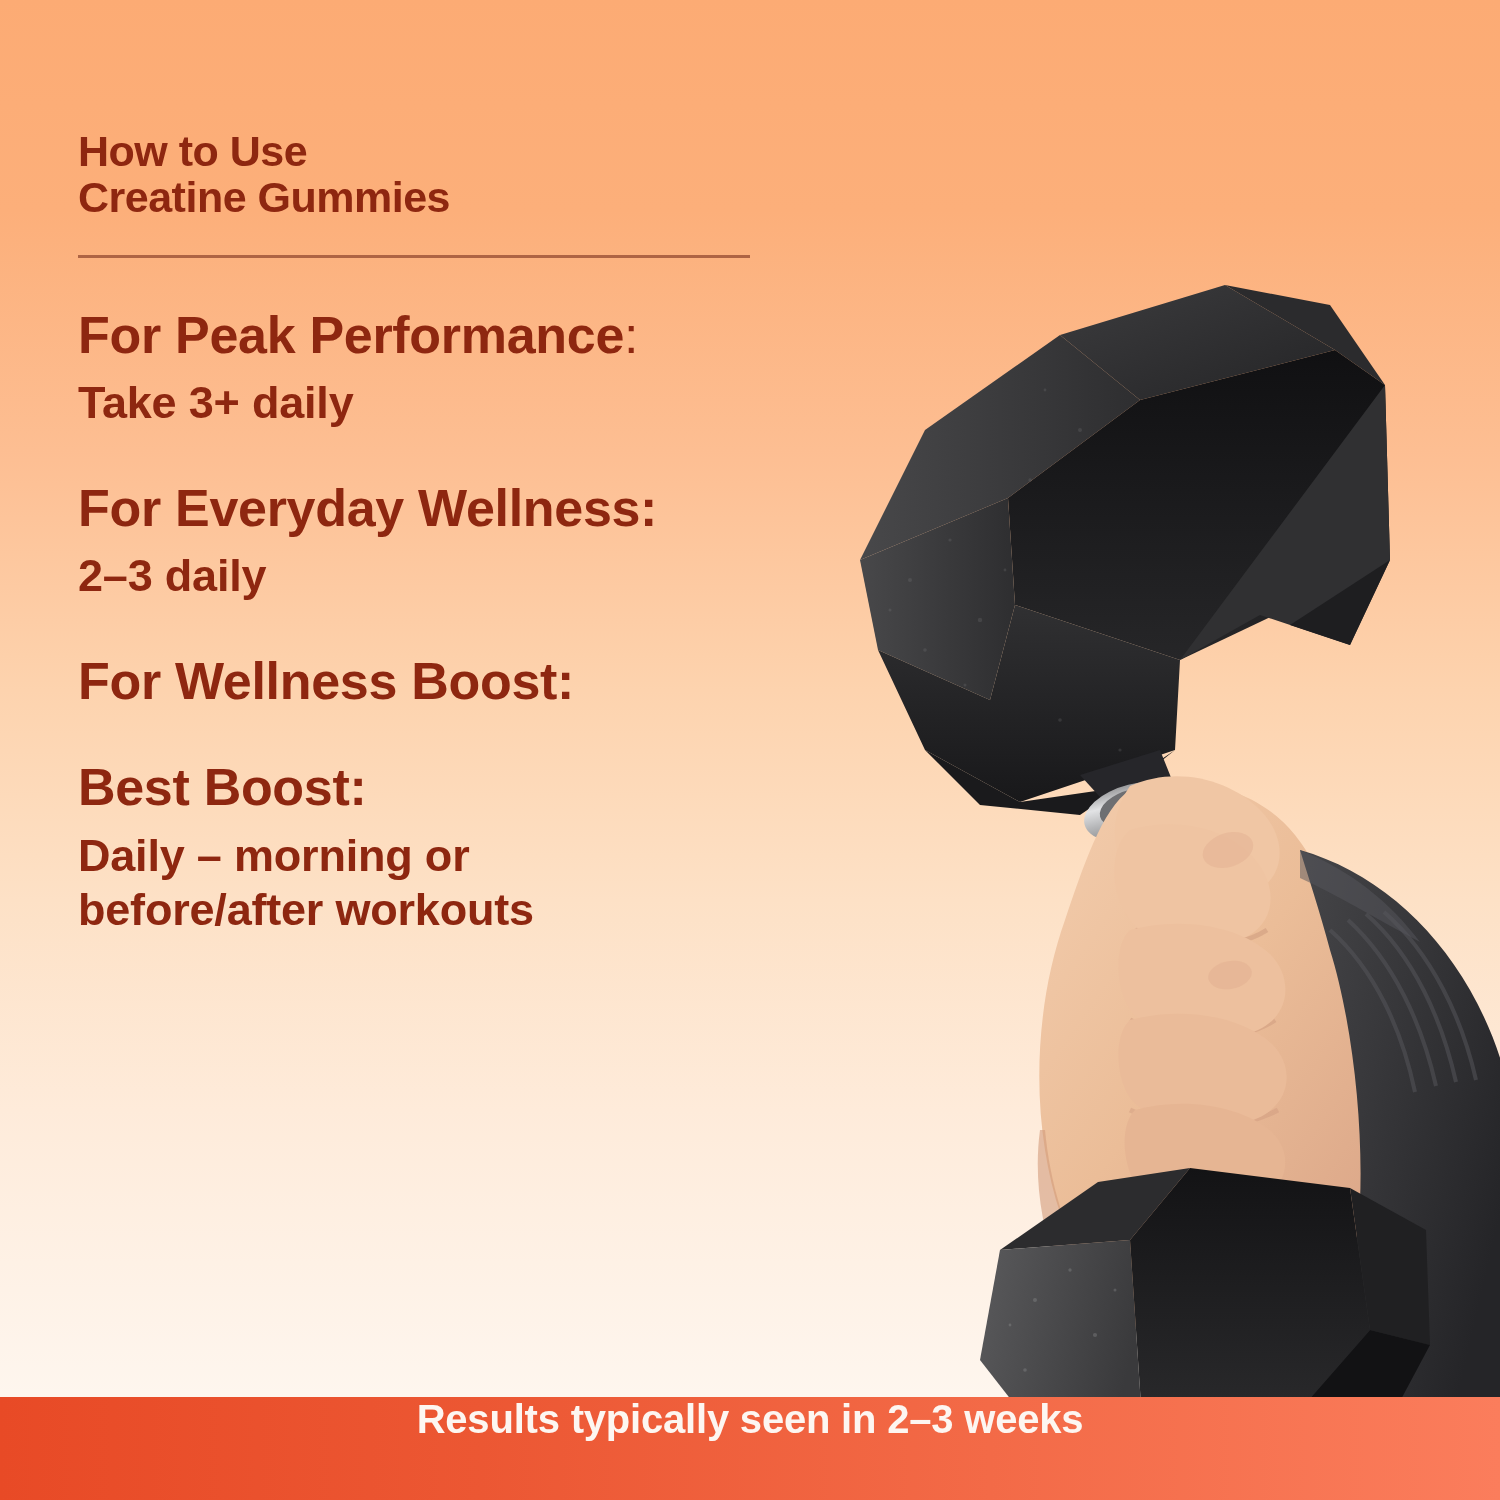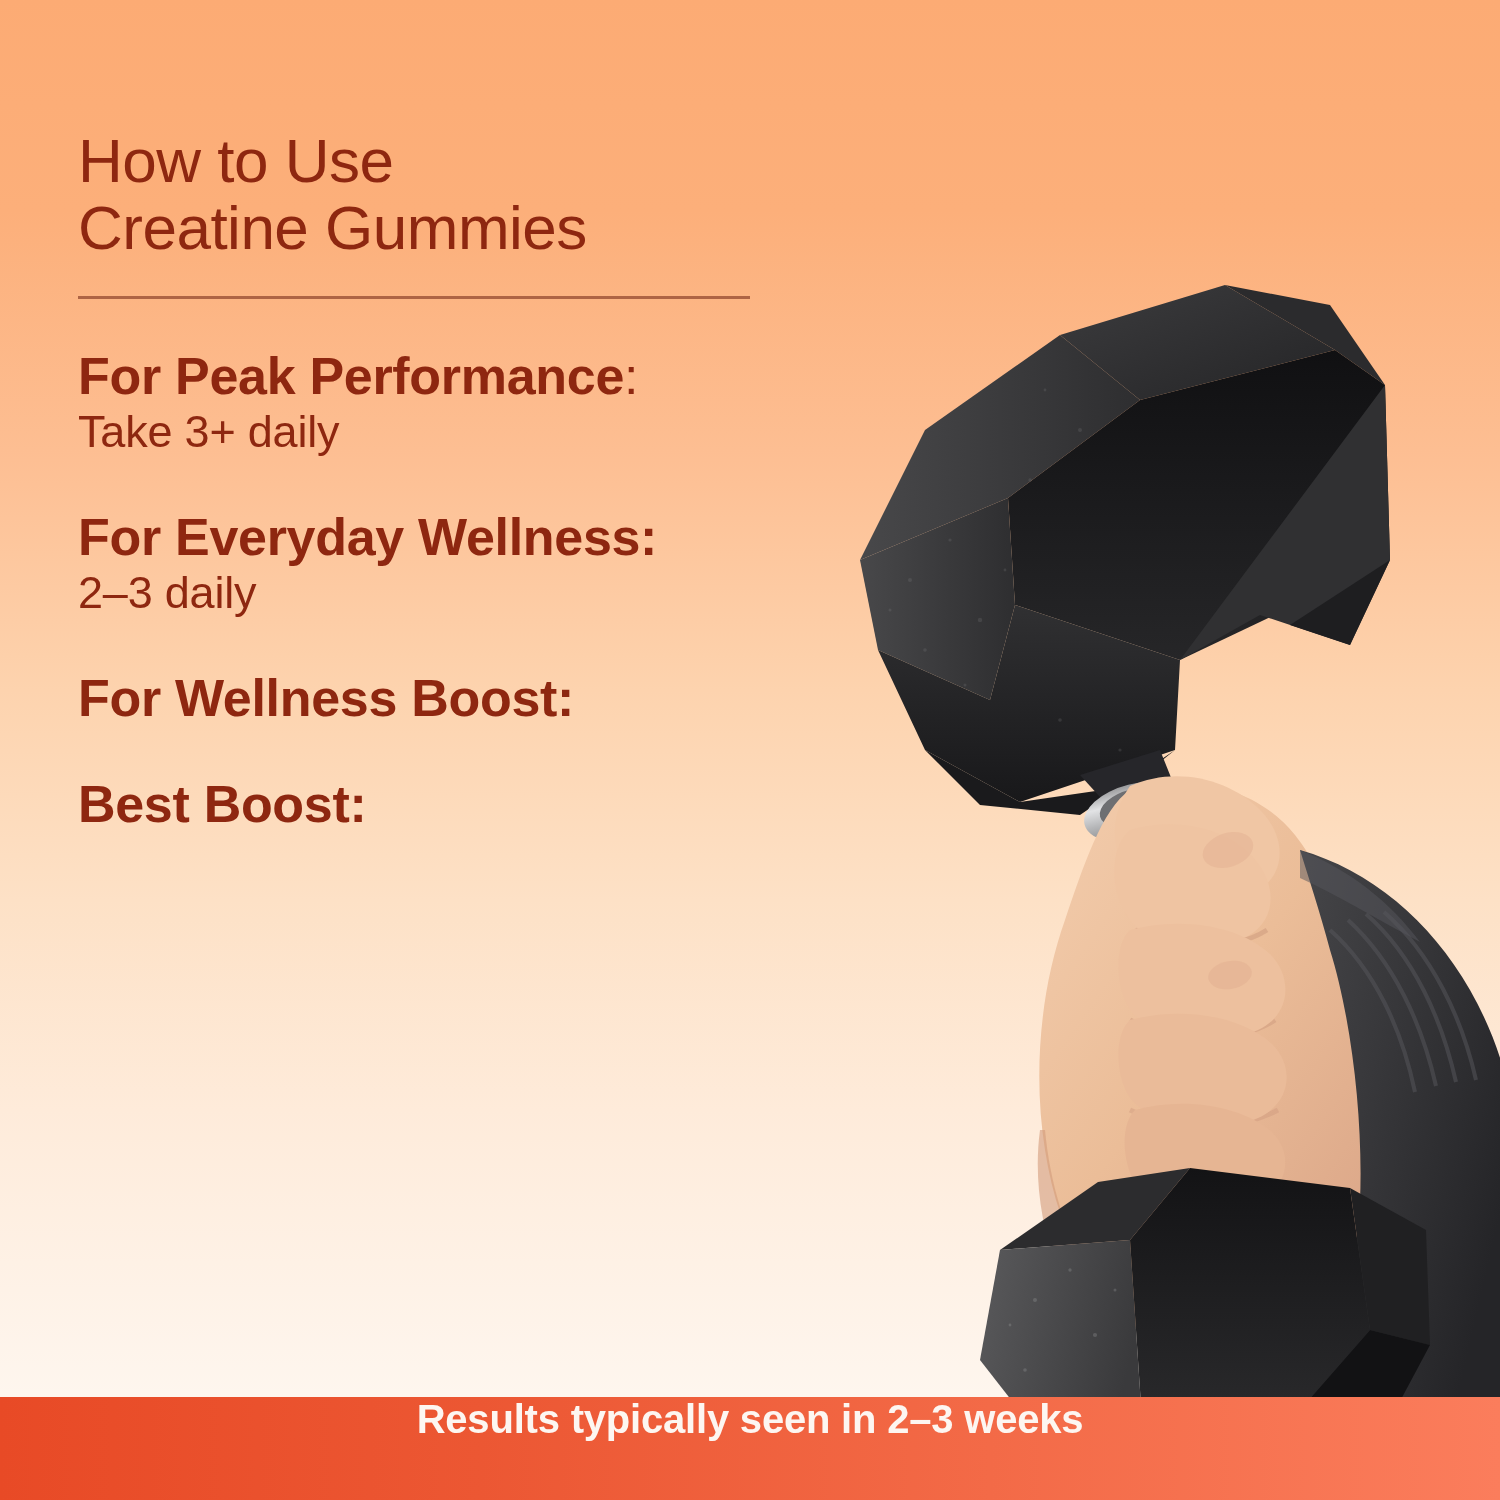--- a/index.html
+++ b/index.html
@@ -39,22 +39,22 @@
 
   
   #content {
     position:absolute;
     left:78px; top:128px;
     width:800px;
   }
 
   #title {
     color:#8E2710;
-    font-weight:normal;
-    font-size:62px;
+    font-weight:bold;
+    font-size:43px;
     line-height:1.08;
     letter-spacing:-0.5px;
     white-space:pre-line;
   }
 
   #divider {
     margin-top:34px;
     width:672px;
     height:3px;
     background:#A0563A;
@@ -67,25 +67,25 @@
   .b-head {
     color:#8E2710;
     font-weight:bold;
     font-size:52px;
     line-height:1.12;
     letter-spacing:-0.3px;
   }
   .b-head .nb { font-weight:normal; }
   .b-body {
     color:#8E2710;
-    font-weight:normal;
+    font-weight:bold;
     font-size:45px;
     line-height:1.22;
     letter-spacing:-0.2px;
-    margin-top:0;
+    margin-top:12px;
     white-space:pre-line;
   }
 
   
   #banner {
     position:absolute;
     left:0; bottom:0;
     width:1500px; height:103px;
     background: linear-gradient(to right, #E84A26 0%, #EC5733 32%, #F36A47 66%, #FB7D5C 100%);
     display:flex;
@@ -325,20 +325,22 @@
       <div class="b-head">For Everyday Wellness:</div>
       <div class="b-body">2–3 daily</div>
     </div>
 
     <div class="block">
       <div class="b-head">For Wellness Boost:</div>
     </div>
 
     <div class="block">
       <div class="b-head">Best Boost:</div>
+      <div class="b-body">Daily – morning or
+before/after workouts</div>
     </div>
 
   </div>
 
   <div id="banner">
     <span id="banner-text">Results typically seen in 2–3 weeks</span>
   </div>
 
 </div>
 

